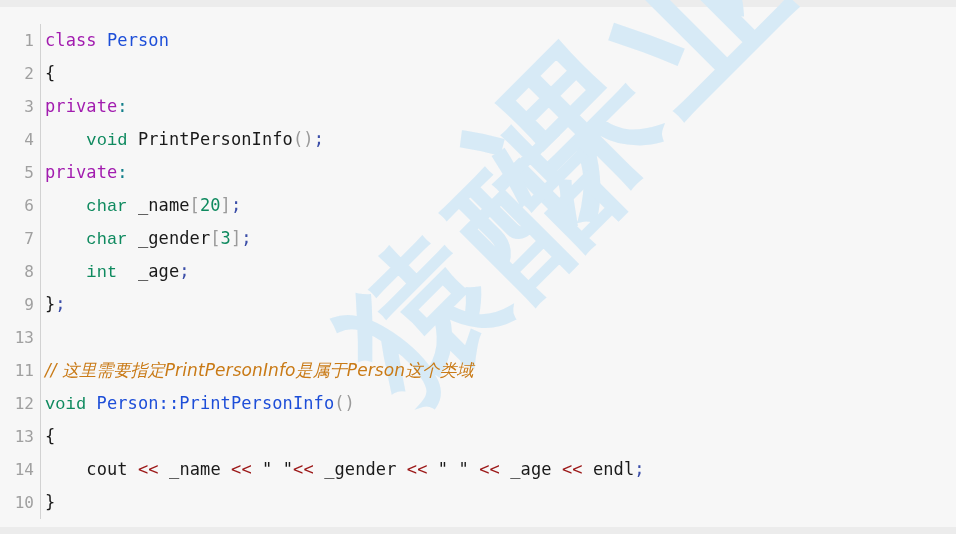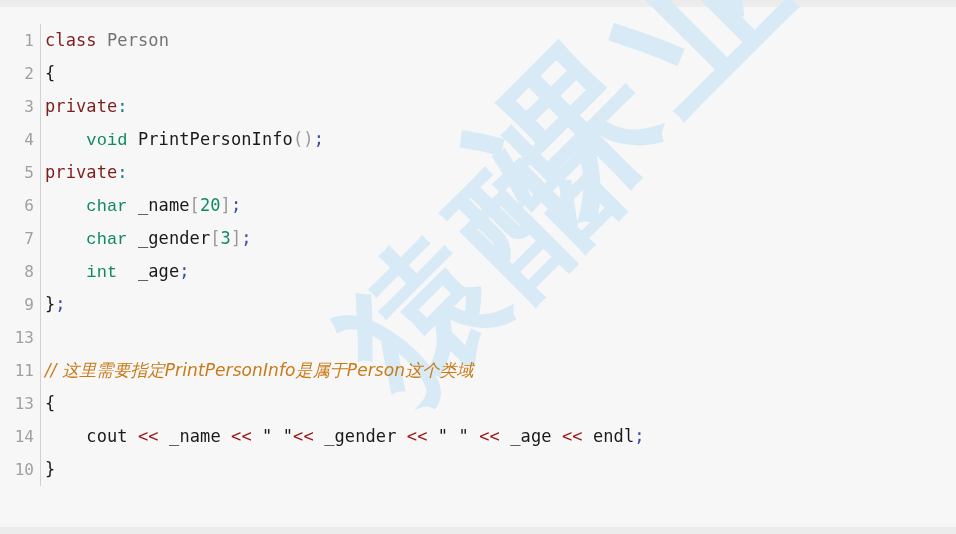--- a/index.html
+++ b/index.html
@@ -104,23 +104,23 @@
   .code-text {
     flex: 1 1 auto;
     font-size: 17px;
     font-family: "DejaVu Sans Mono", monospace;
     white-space: pre;
     color: #1a1a1a;
     letter-spacing: 0.1px;
   }
 
   
-  .t-kw       { color: #7f1d1d; }
+  .t-kw       { color: #a21caf; }
   .t-type     { color: #0f8a5f; font-family: Liberation Mono, monospace; }
-  .t-cls      { color: #737373; }
+  .t-cls      { color: #1d4ed8; }
   .t-plain    { color: #1a1a1a; }
   .t-punct    { color: #9a9a9a; }
   .t-num      { color: #0f8a5f; }
   .t-colon    { color: #117f8a; }
   .t-op       { color: #9b1717; }
   .t-str      { color: #1a1a1a; }
   .t-semi     { color: #3b4ea8; }
   .t-comment-cjk {
     color: #c97a16;
     font-family: "DejaVu Sans", sans-serif;
@@ -202,20 +202,25 @@
         <div class="ln">13</div>
         <div class="gutter-gap"></div>
         <div class="code-text"></div>
       </div>
       <div class="code-row">
         <div class="ln">11</div>
         <div class="gutter-gap"></div>
         <div class="code-text"><span class="t-comment-cjk">// 这里需要指定PrintPersonInfo是属于Person这个类域</span></div>
       </div>
       <div class="code-row">
+        <div class="ln">12</div>
+        <div class="gutter-gap"></div>
+        <div class="code-text"><span class="t-type">void</span><span class="t-plain"> </span><span class="t-cls">Person::PrintPersonInfo</span><span class="t-punct">(</span><span class="t-punct">)</span></div>
+      </div>
+      <div class="code-row">
         <div class="ln">13</div>
         <div class="gutter-gap"></div>
         <div class="code-text"><span class="t-plain">{</span></div>
       </div>
       <div class="code-row">
         <div class="ln">14</div>
         <div class="gutter-gap"></div>
         <div class="code-text"><span class="t-plain">    </span><span class="t-plain">cout</span><span class="t-plain"> </span><span class="t-op">&lt;&lt;</span><span class="t-plain"> </span><span class="t-plain">_name</span><span class="t-plain"> </span><span class="t-op">&lt;&lt;</span><span class="t-plain"> </span><span class="t-str">" "</span><span class="t-op">&lt;&lt;</span><span class="t-plain"> </span><span class="t-plain">_gender</span><span class="t-plain"> </span><span class="t-op">&lt;&lt;</span><span class="t-plain"> </span><span class="t-str">" "</span><span class="t-plain"> </span><span class="t-op">&lt;&lt;</span><span class="t-plain"> </span><span class="t-plain">_age</span><span class="t-plain"> </span><span class="t-op">&lt;&lt;</span><span class="t-plain"> </span><span class="t-plain">endl</span><span class="t-semi">;</span></div>
       </div>
       <div class="code-row">

